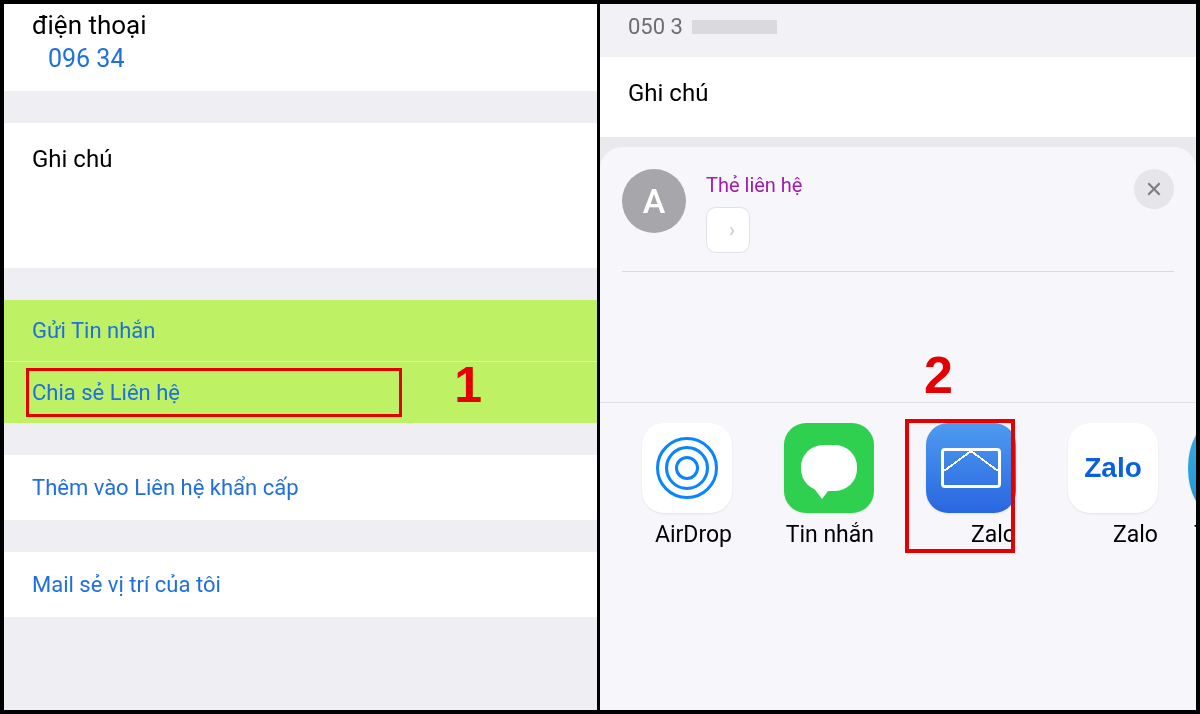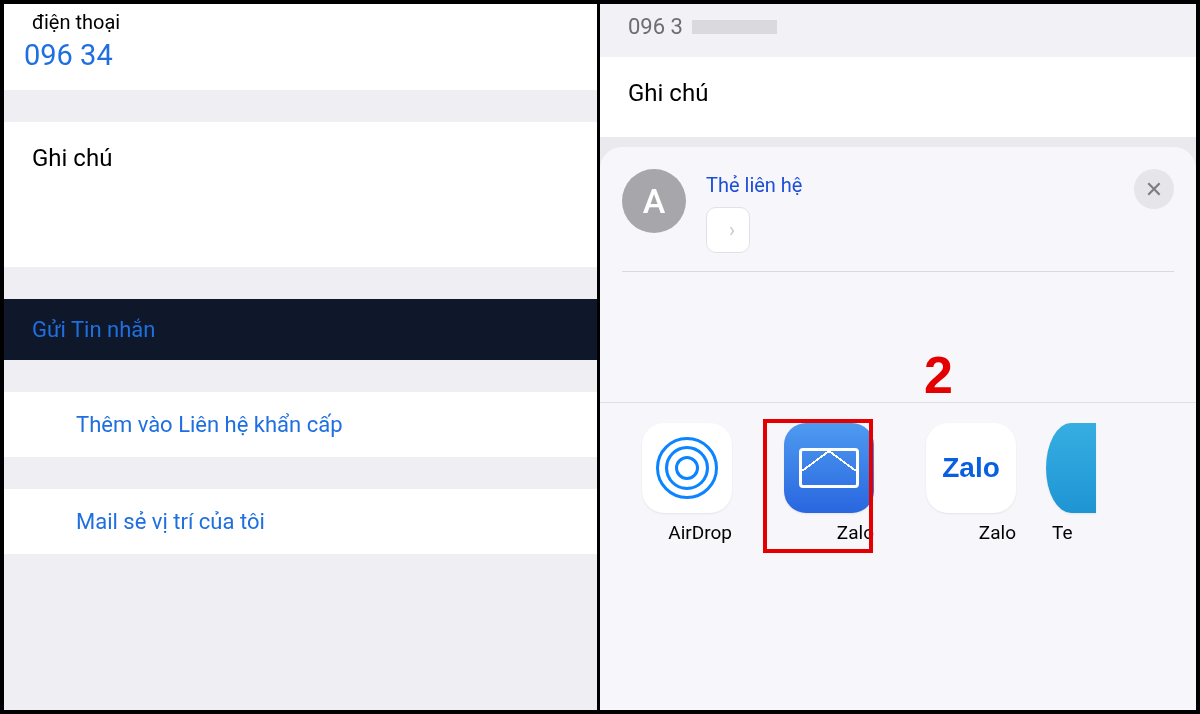--- a/index.html
+++ b/index.html
@@ -27,32 +27,32 @@
     display:flex;
     flex-direction:column;
     position:relative;
   }
   
   .block {
     background:#fff;
     margin-bottom: 32px;
   }
   .phone-block { padding: 6px 0 18px 0;}
-  .phone-label { font-size:20px; color:#000; margin:0 0 4px 28px; }
-  .phone-number { font-size:29px; color:#1f6fe0; margin:0 0 0 20px; font-weight:400;}
+  .phone-label { font-size:26px; color:#000; margin:0 0 4px 28px; }
+  .phone-number { font-size:25px; color:#1f6fe0; margin:0 0 0 44px; font-weight:400;}
   .ghichu-block { min-height:145px; }
   .ghichu-label { padding: 22px 0 0 28px; font-size:24px; color:#000;}
   .actions-block {}
   .action-row {
     padding: 18px 28px; font-size:22px; color:#1f6fe0; border-bottom:1px solid #e5e5ea;
-    background:#0f172a;
+    background:#bef264;
     position:relative;
   }
   .action-row:last-child { border-bottom:none;}
-  .single-block { margin-bottom:32px;padding-left:44px;}
+  .single-block { margin-bottom:32px;}
   .single-action { padding:20px 28px; font-size:22px; color:#1f6fe0; background:#fff;}
   .highlight-box {
     border:3px solid #e40000;
     position:absolute;
     left:22px; right:195px; top:6px; bottom:6px;
     pointer-events:none;
   }
   .annot-1 {
     position:absolute;
     right:115px; top:-6px;
@@ -88,21 +88,21 @@
     padding:22px 22px 18px 22px;
     position:relative;
   }
   .avatar {
     width:64px; height:64px; border-radius:50%; background:#a6a6ab;
     display:flex; align-items:center; justify-content:center;
     color:#fff; font-size:34px; font-weight:500;
     flex-shrink:0;
   }
   .sheet-header-text { margin-left:20px; flex:1; padding-top:4px;}
-  .sheet-title { font-size:20px; color:#1d4ed8; margin-bottom:10px;}
+  .sheet-title { font-size:20px; color:#a21caf; margin-bottom:10px;}
   .manage-btn {
     display:inline-flex; align-items:center;
     background:#fff; border:1px solid #e2e2e6;
     border-radius:10px; padding:10px 14px;
     font-size:19px; color:#000;
   }
   .manage-btn .chev { margin-left:8px; color:#c7c7cc; font-size:20px;}
   .close-btn {
     width:40px; height:40px; border-radius:50%;
     background:#e6e6ea; color:#7d7d82;
@@ -122,21 +122,21 @@
   .app {
     width:112px;
     display:flex; flex-direction:column; align-items:flex-end;
     flex-shrink:0;
   }
   .app-icon {
     width:90px; height:90px; border-radius:22px;
     display:flex; align-items:center; justify-content:center;
     box-shadow: 0 1px 2px rgba(0,0,0,0.08);
   }
-  .app-label { margin-top:8px; font-size:19px; color:#000;}
+  .app-label { margin-top:8px; font-size:23px; color:#000;}
   .app.partial { width:50px;}
   .app.partial .app-icon { width:50px;}
   
   .airdrop-icon { background:#fff;}
   .airdrop-rings {
     width:62px; height:62px; border-radius:50%;
     border:3px solid #0a84ff;
     display:flex; align-items:center; justify-content:center;
   }
   .airdrop-rings::before {
@@ -189,37 +189,42 @@
     <div class="phone-label">điện thoại</div>
     <div class="phone-number">096 34</div>
   </div>
 
   <div class="block ghichu-block">
     <div class="ghichu-label">Ghi chú</div>
   </div>
 
   <div class="block actions-block">
     <div class="action-row">Gửi Tin nhắn</div>
+    <div class="action-row" style="position:relative;">
+      <span>Chia sẻ Liên hệ</span>
+      <div class="highlight-box"></div>
+      <div class="annot-1">1</div>
+    </div>
   </div>
 
   <div class="block single-block" style="margin-bottom:32px;">
     <div class="single-action">Thêm vào Liên hệ khẩn cấp</div>
   </div>
 
   <div class="block single-block" style="margin-bottom:0;">
     <div class="single-action">Mail sẻ vị trí của tôi</div>
   </div>
 
 </div>
 
 <div class="pane right-pane">
 
   <div class="right-top">
     <span class="pn2">
-      <span>096 3</span>
+      <span>050 3</span>
       <span class="mask"></span>
     </span>
   </div>
 
   <div class="ghichu2">Ghi chú</div>
 
   <div class="share-sheet">
     <div class="sheet-header">
       <div class="avatar">A</div>
       <div class="sheet-header-text">
@@ -241,20 +246,26 @@
 
       <div class="annot-2" style="left:324px; top:-58px;">2</div>
 
       <div class="app">
         <div class="app-icon airdrop-icon">
           <div class="airdrop-rings"></div>
         </div>
         <div class="app-label">AirDrop</div>
       </div>
 
+      <div class="app">
+        <div class="app-icon messages-icon">
+          <div class="bubble"></div>
+        </div>
+        <div class="app-label">Tin nhắn</div>
+      </div>
 
       <div class="app" style="position:relative;">
         <div class="mail-highlight" style="left:1px; right:1px; top:-4px; height:134px;"></div>
         <div class="app-icon mail-icon">
           <div class="envelope"></div>
         </div>
         <div class="app-label">Zalo</div>
       </div>
 
       <div class="app">

